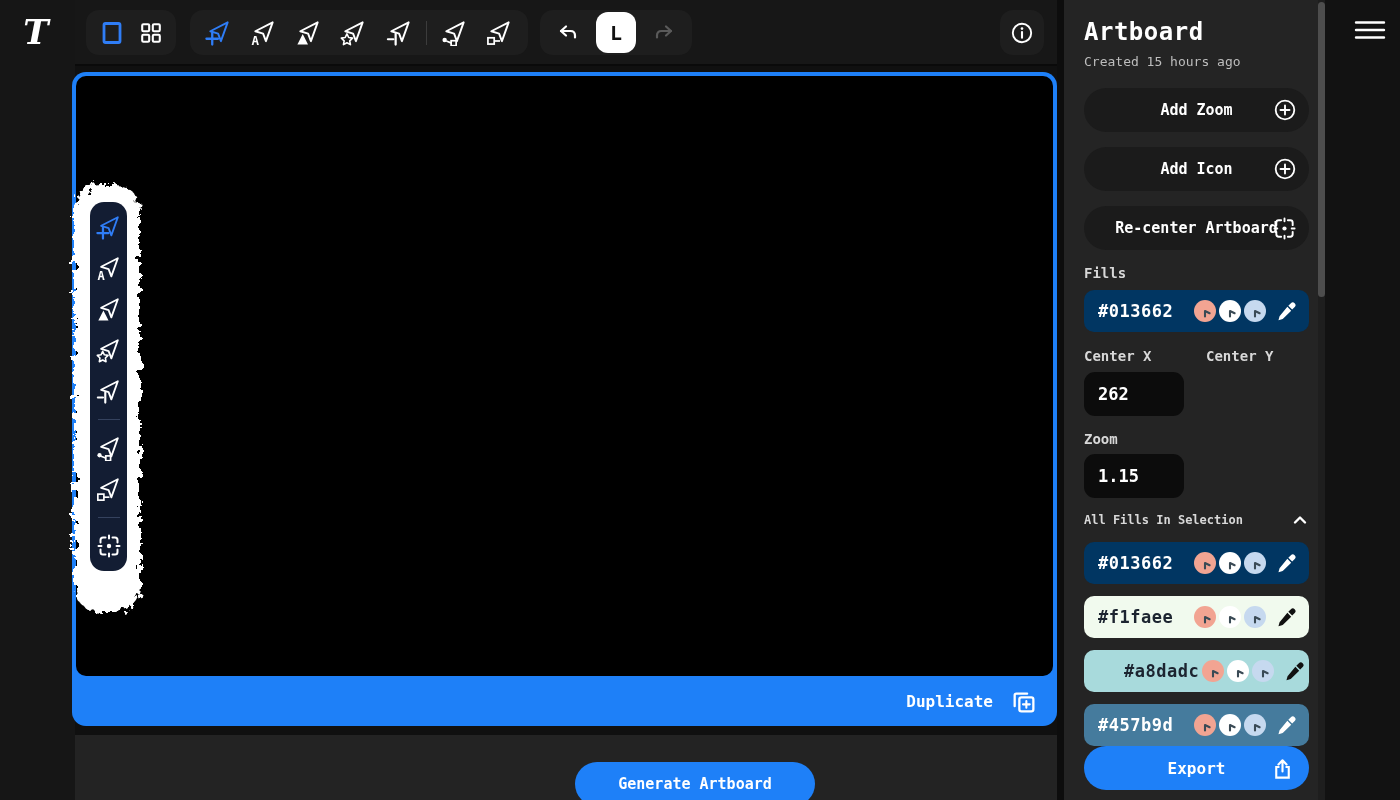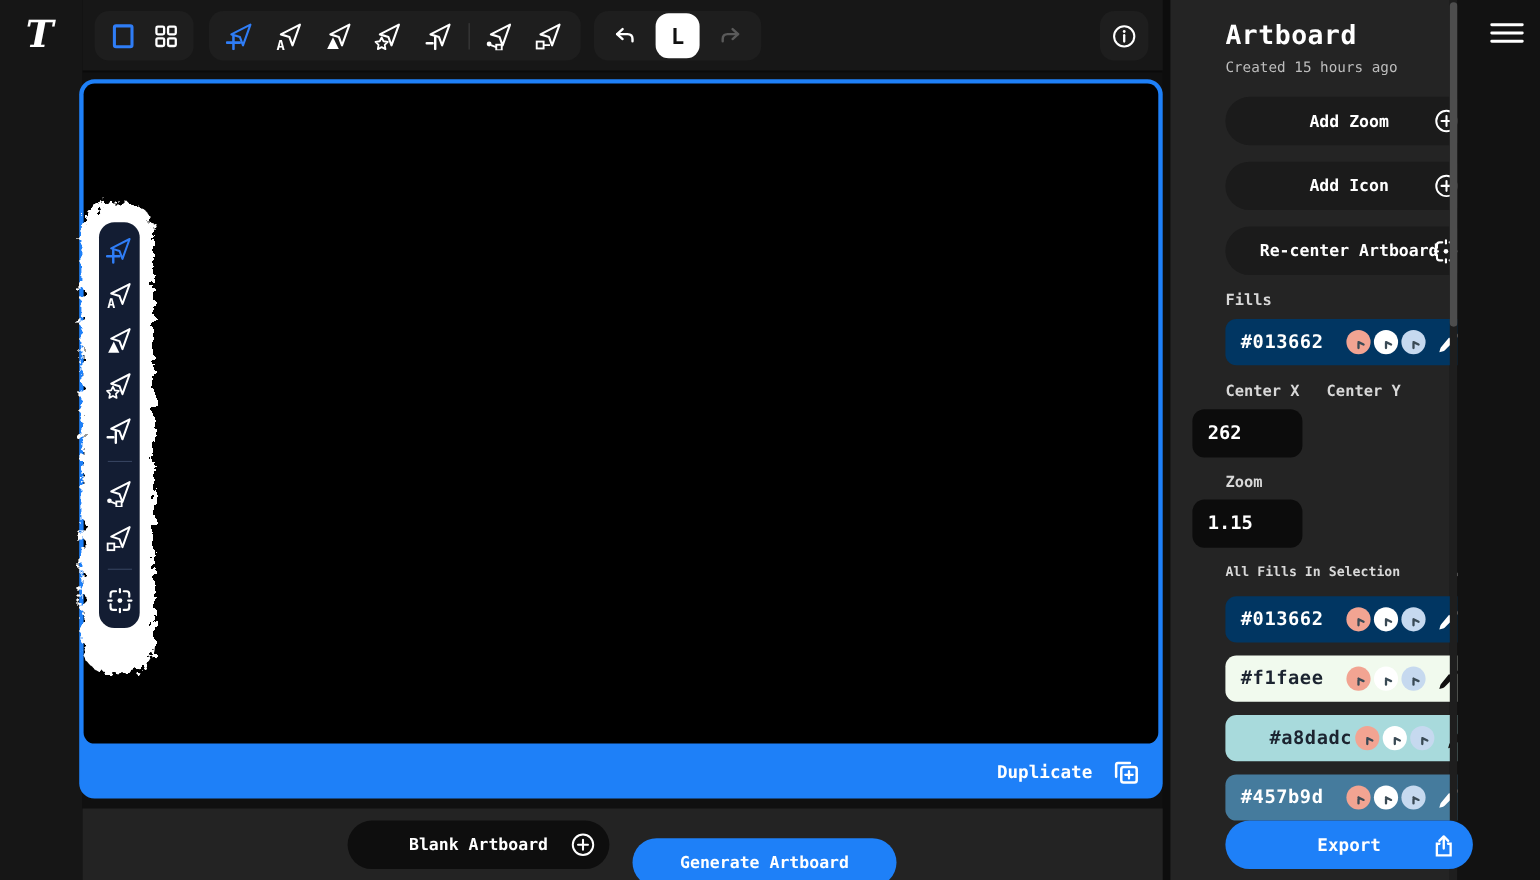--- a/index.html
+++ b/index.html
@@ -45,21 +45,21 @@
 
   
   .bottombar { left:75px; top:735px; width:982px; height:65px; background:#232323; }
   .pill-btn { position:absolute; top:11px; height:44px; border-radius:22px; border:none; cursor:pointer; display:flex; align-items:center; justify-content:center; font:700 15px "DejaVu Sans Mono",monospace; color:#fff; }
   .blank-btn { left:241px; width:238px; background:#0e0e0e; }
   .blank-btn .btn-icon { position:absolute; right:12px; }
   .generate-btn { left:500px; width:240px; background:var(--accent);margin-top:16px; }
 
   
   .sidebar { left:1064px; top:0; width:254px; height:800px; background:#242424; }
-  .sb { position:absolute; left:20px; width:225px;margin-left:30px; }
+  .sb { position:absolute; left:20px; width:225px; }
   .sb-title { top:18px; font:700 24px "DejaVu Sans Mono",monospace; letter-spacing:0.5px; }
   .sb-sub { top:54px; font:400 13px "DejaVu Sans Mono",monospace; color:#bdbdbd; }
   .action-btn { height:44px; background:#1b1b1b; border:none; border-radius:22px; color:#fff; font:700 15px "DejaVu Sans Mono",monospace; display:flex; align-items:center; justify-content:center; cursor:pointer; }
   .action-btn .btn-icon { position:absolute; right:12px; color:#fff; }
   .sec-label { font:700 14px "DejaVu Sans Mono",monospace; color:#d8d8d8; }
 
   .fill-pill { height:42px; border-radius:10px; display:flex; align-items:center; padding:0 11px 0 14px; cursor:pointer; }
   .fill-hex { font:700 17px "DejaVu Sans Mono",monospace; letter-spacing:0.5px; }
   .fill-spacer { flex:1; }
   .swatch { width:22px; height:22px; border-radius:50%; margin-left:3px; display:flex; align-items:center; justify-content:center; flex:none; cursor:pointer; }
@@ -318,28 +318,20 @@
     </button>
     <div class="hdiv"></div>
     <button class="tbtn">
       <svg class="icon" width="26" height="26">
           <use href="#sym-recenter"></use>
         </svg>
     </button>
   </div>
 
   <div class="abs bottombar">
-    <button class="pill-btn blank-btn">
-      <span>Blank Artboard</span>
-      <span class="btn-icon">
-        <svg class="icon" width="24" height="24">
-            <use href="#sym-plus-circle"></use>
-          </svg>
-      </span>
-    </button>
     <button class="pill-btn generate-btn">
       <span>Generate Artboard</span>
     </button>
   </div>
 
   <div class="abs sidebar">
     <div class="sb sb-title">Artboard</div>
     <div class="sb sb-sub">Created 15 hours ago</div>
 
     <button class="sb action-btn" style="top:88px">

